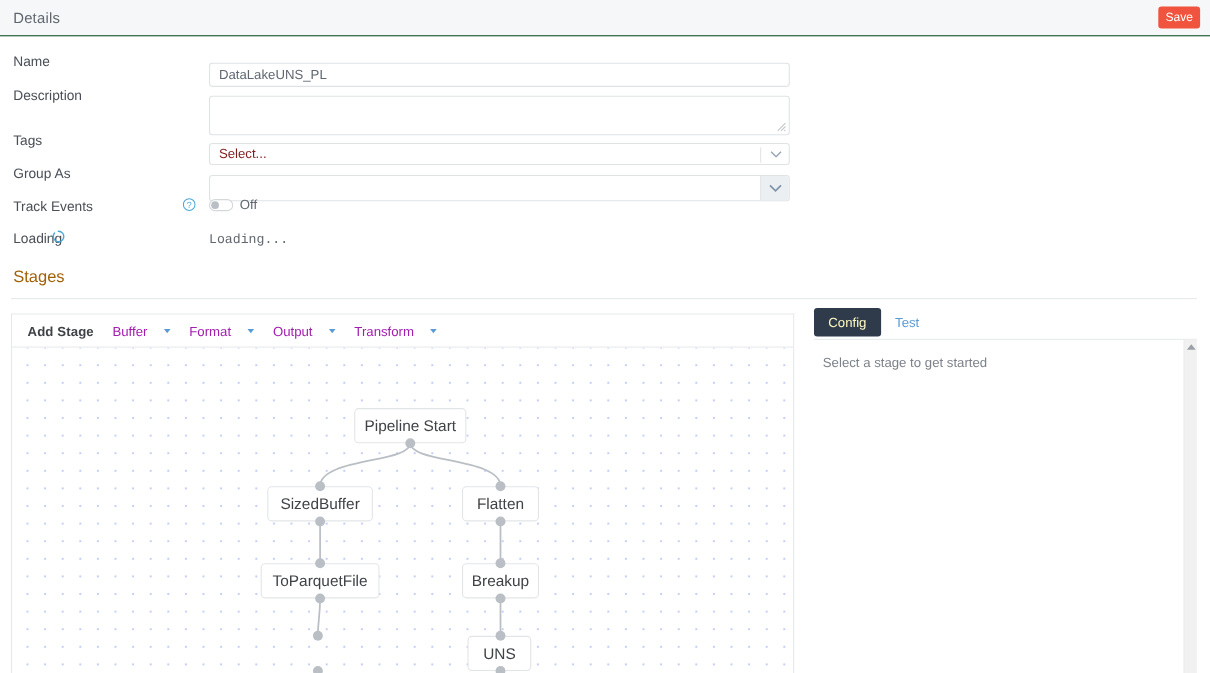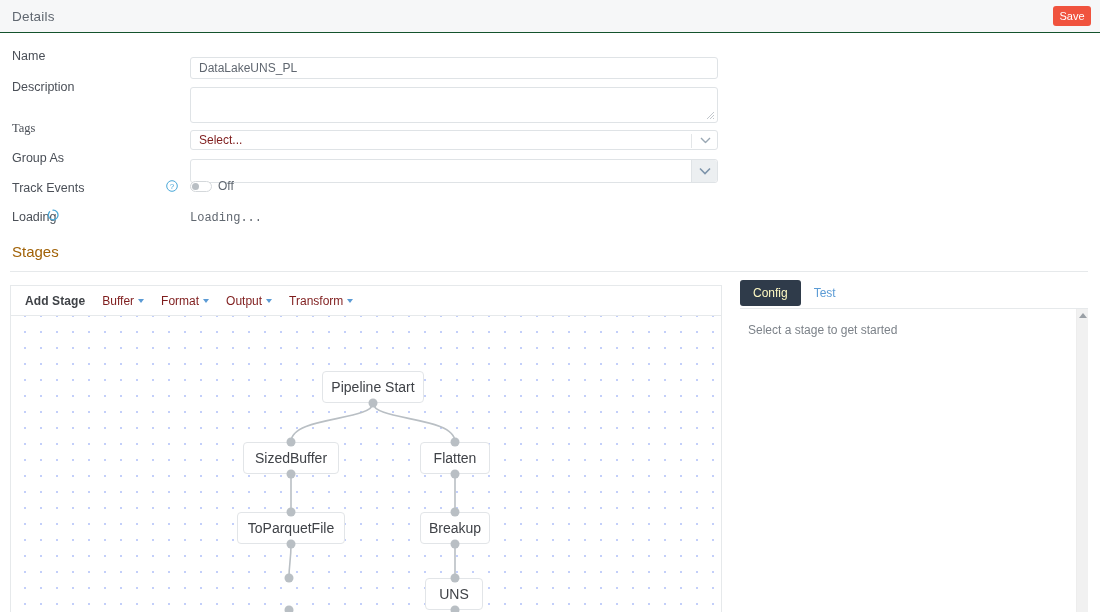--- a/index.html
+++ b/index.html
@@ -147,22 +147,22 @@
     background: #fff;
     border-bottom: 1px solid #e6e9eb;
     display: flex; align-items: center;
     padding-left: 14px; gap: 17px;
   }
   .toolbar-static {
     font-size: 12px; color: #3f4247; font-weight: bold;
     letter-spacing: .1px;
   }
   .toolbar-link {
-    font-size: 12px; color: #7f1d1d; cursor: pointer;
-    display: flex; align-items: center; gap: 4px;
+    font-size: 12px; color: #a21caf; cursor: pointer;
+    display: flex; align-items: center; gap: 15px;
   }
   .caret {
     width: 0; height: 0;
     border-left: 3.5px solid transparent;
     border-right: 3.5px solid transparent;
     border-top: 4px solid #5b9bd5;
   }
 
   .flow { position: absolute; left: 0; top: 30px; width: 712px; height: 297px; }
   .node {
@@ -247,21 +247,21 @@
     <div class="field" style="top:0;">
       <div class="textarea-box">
         <svg class="resize-grip" viewBox="0 0 9 9">
           <path d="M8 1 L1 8 M8 4 L4 8 M8 7 L7 8" stroke="#c2c7cc" stroke-width="1" fill="none"></path>
         </svg>
       </div>
     </div>
   </div>
 
   <div class="form-row" style="top:85px;">
-    <div class="form-label" style="top:3px;font-family:Liberation Serif, serif;">Tags</div>
+    <div class="form-label" style="top:3px;">Tags</div>
     <div class="field" style="top:0;">
       <div class="select-box">
         <span class="select-placeholder">Select...</span>
         <span class="select-sep"></span>
         <svg class="chev" viewBox="0 0 11 7">
           <path d="M1 1.5 L5.5 6 L10 1.5" stroke="#9aa8b4" stroke-width="1.4" fill="none"></path>
         </svg>
       </div>
     </div>
   </div>

